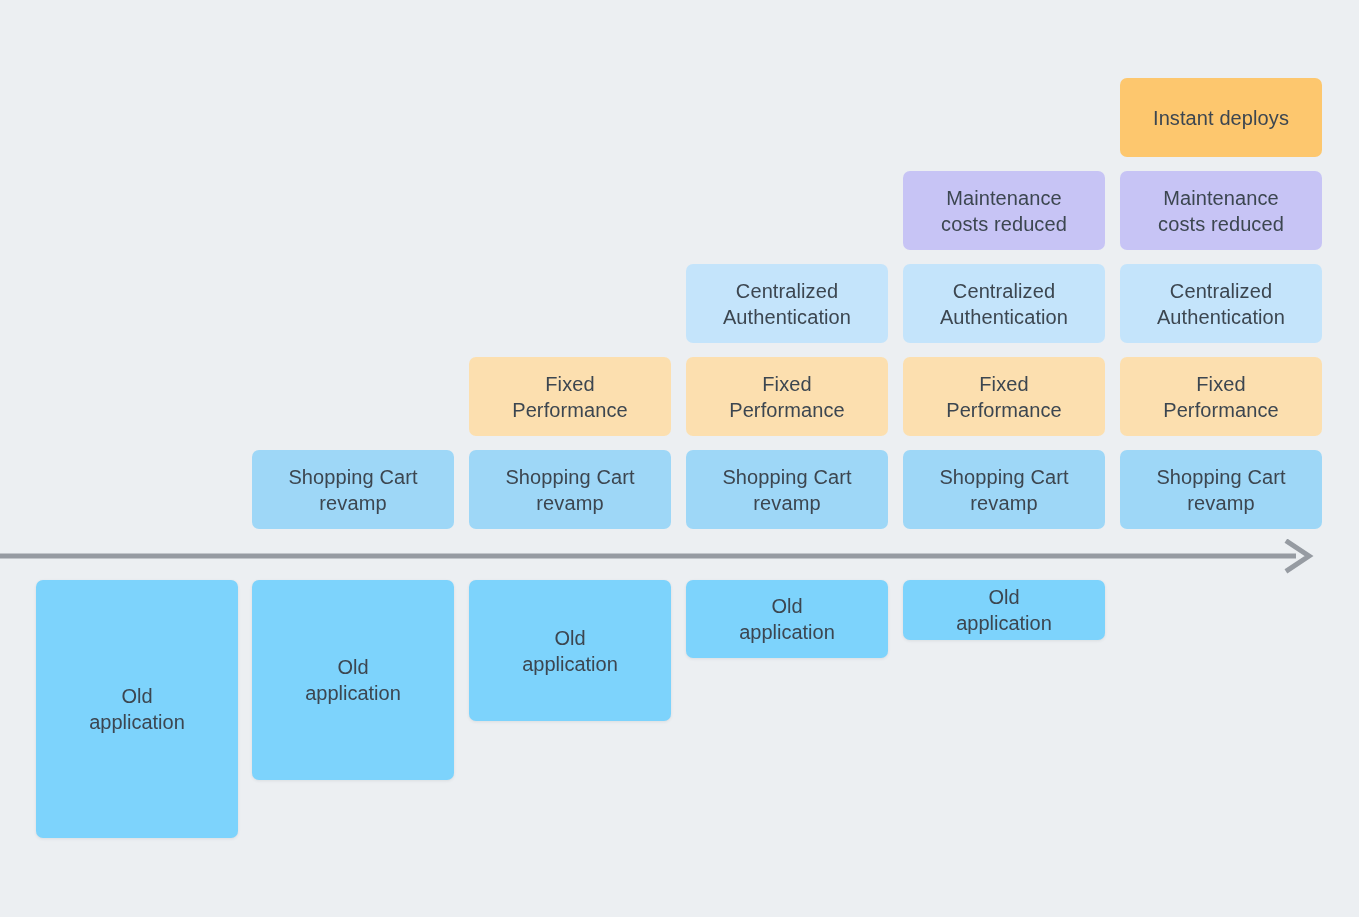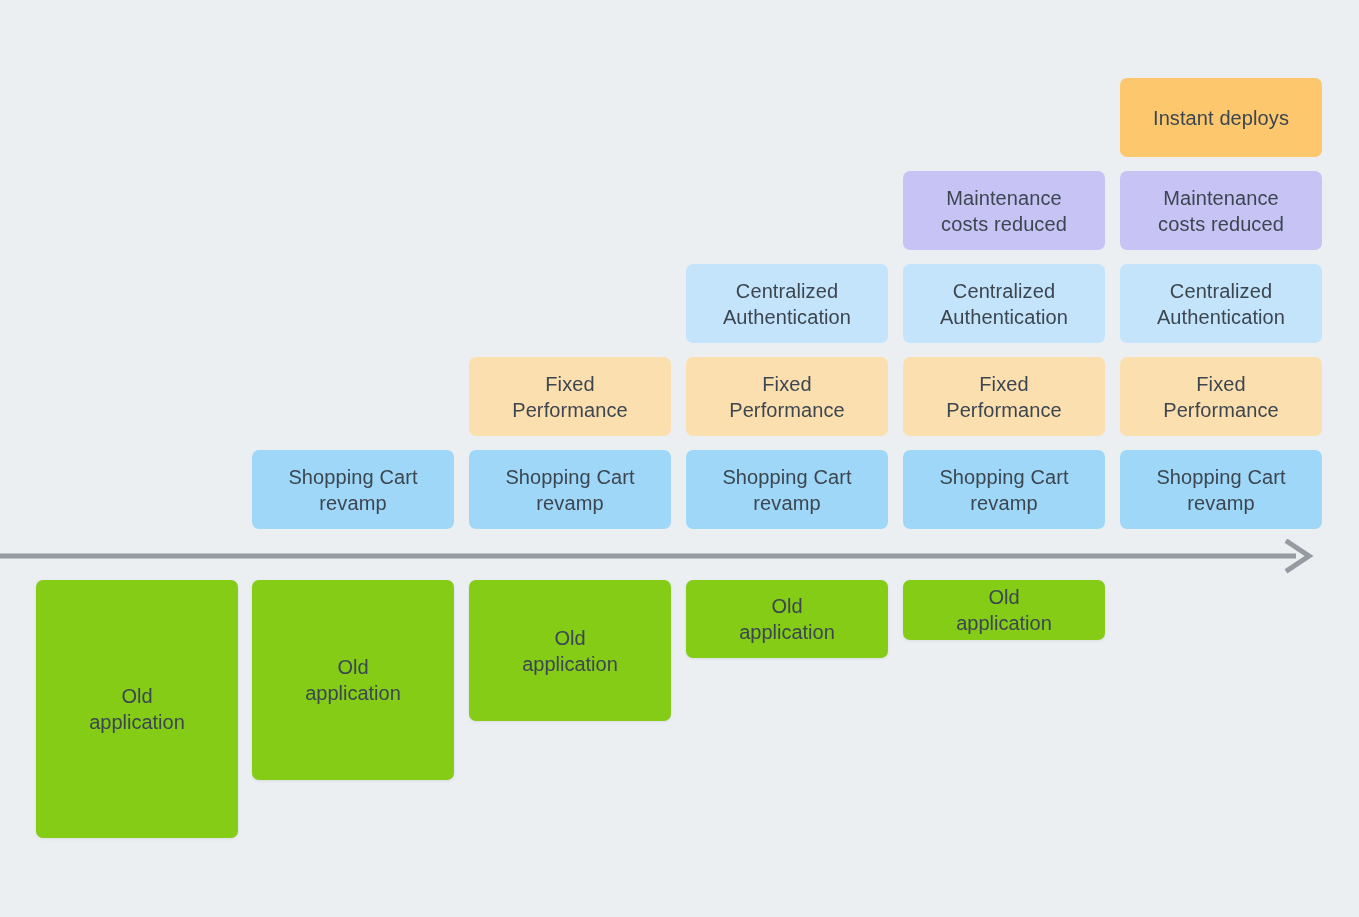--- a/index.html
+++ b/index.html
@@ -45,21 +45,21 @@
     left: 0;
     top: 540px;
     width: 1359px;
     height: 40px;
     pointer-events: none;
   }
 
   
   .legacy-card {
     position: absolute;
-    background: #84cc16;
+    background: #7dd3fc;
     border-radius: 7px;
     box-shadow: 0 1px 3px rgba(60, 70, 80, 0.10);
     display: flex;
     align-items: center;
     justify-content: center;
     text-align: center;
     box-sizing: border-box;
     padding: 2px 8px;
     font-size: 20px;
     line-height: 26px;

